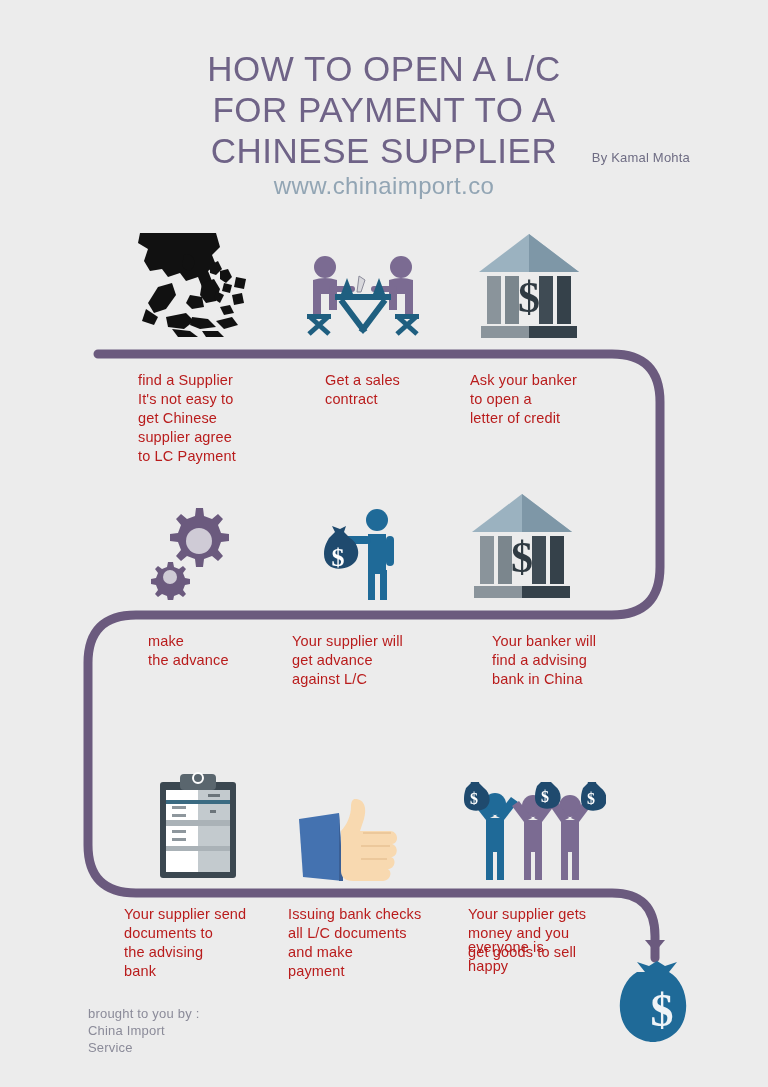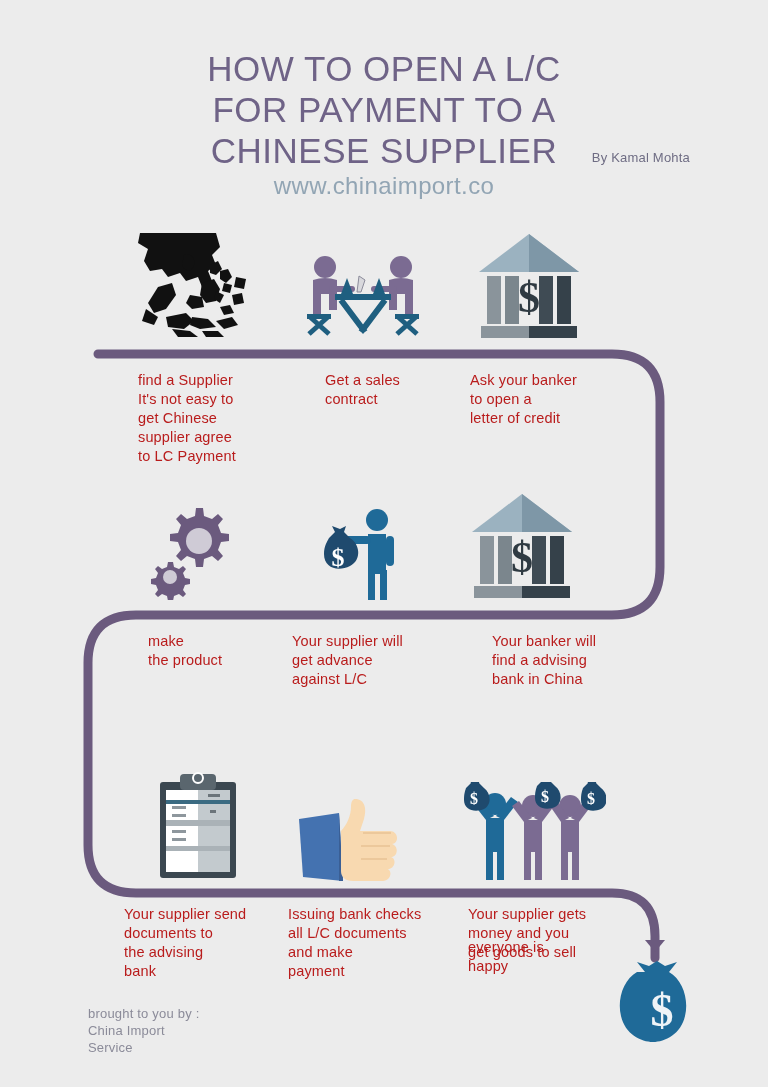--- a/index.html
+++ b/index.html
@@ -206,21 +206,21 @@
       <rect x="28" y="48" width="14" height="48" fill="#7b868d"></rect>
       <rect x="62" y="48" width="14" height="48" fill="#3f4b54"></rect>
       <rect x="80" y="48" width="14" height="48" fill="#35414a"></rect>
       <rect x="4" y="98" width="48" height="12" fill="#8a949b"></rect>
       <rect x="52" y="98" width="48" height="12" fill="#35414a"></rect>
       <text x="52" y="84" font-family="Liberation Serif, serif" font-size="44" font-weight="bold" fill="#2f3a42" text-anchor="middle">$</text>
     </svg>
   </div>
 
   <div class="caption" style="left:148px; top:632px; width:150px;">make
-the product</div>
+the advance</div>
   <div class="caption" style="left:292px; top:632px; width:165px;">Your supplier will
 get advance
 against L/C</div>
   <div class="caption" style="left:470px; top:632px; width:165px;margin-left:22px;">Your banker will
 find a advising
 bank in China</div>
 
   <div class="icon-slot" style="left:152px; top:772px; width:92px; height:110px;">
     <svg viewBox="0 0 92 110" width="92" height="110">
       <rect x="8" y="10" width="76" height="96" rx="3" fill="#3b4750"></rect>

